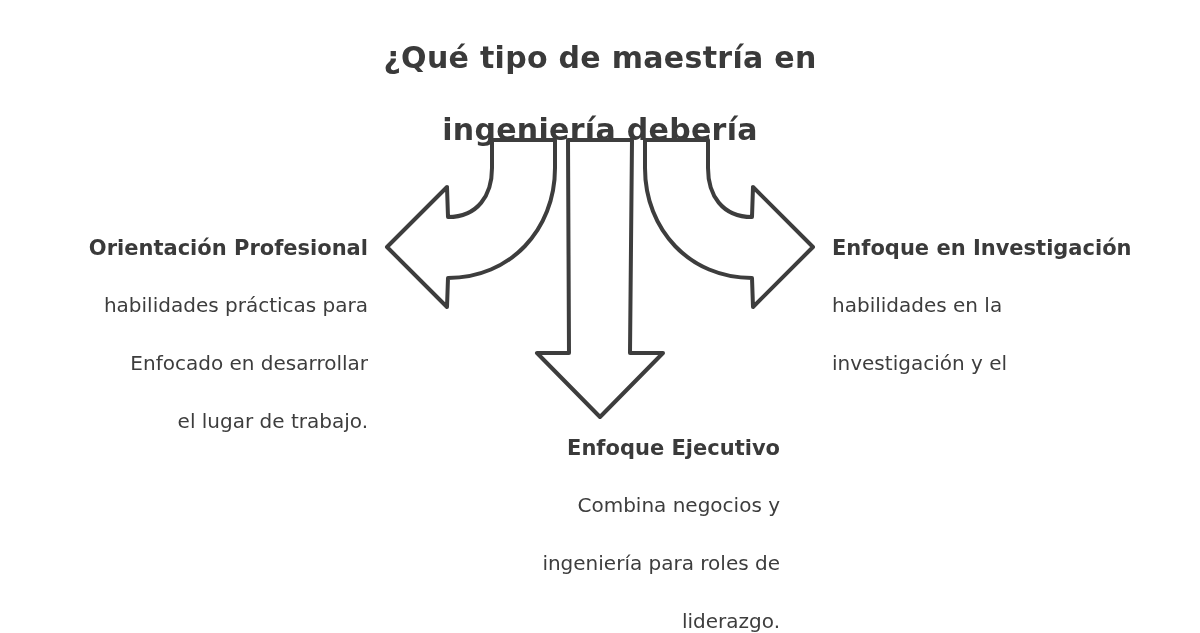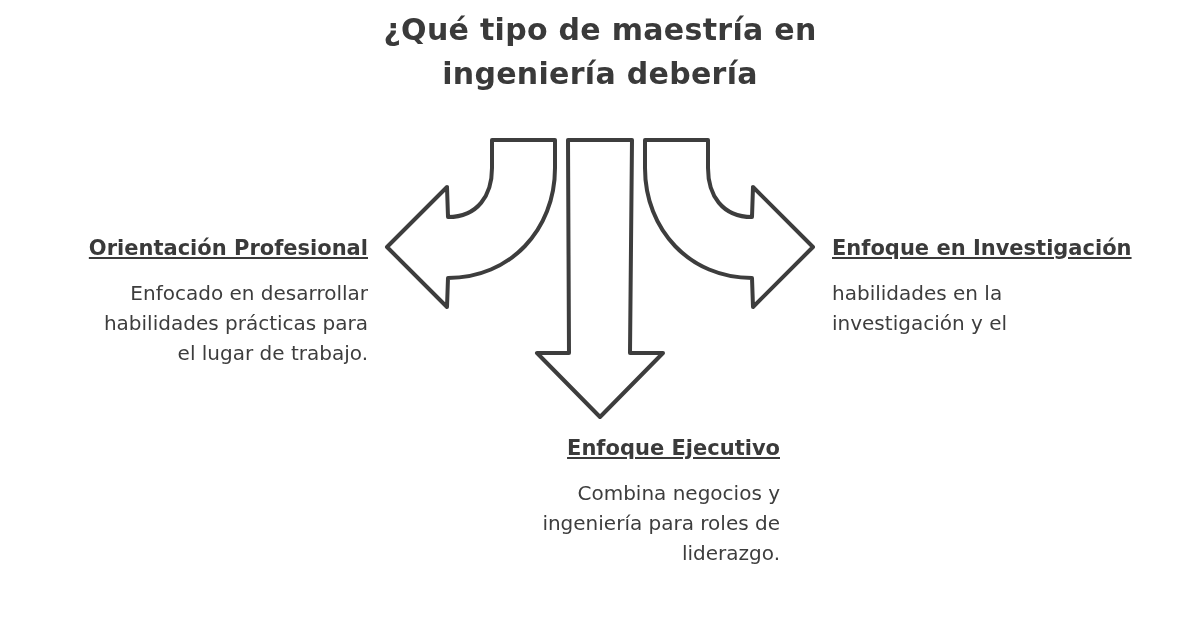--- a/index.html
+++ b/index.html
@@ -42,21 +42,20 @@
     }
     .block {
       position: absolute;
     }
     .block .heading {
       font-weight: bold;
       font-size: 21px;
       line-height: 28px;
       color: #3a3a3a;
       white-space: nowrap;
-      text-decoration: underline;
     }
     .block .desc {
       font-size: 20px;
       line-height: 30px;
       color: #3d3d3d;
       margin-top: 16px;
     }
     .block-left {
       left: 30px;
       top: 234px;
@@ -68,21 +67,21 @@
       top: 234px;
       width: 350px;
       text-align: left;
     }
     .block-center {
       left: 420px;
       top: 434px;
       width: 360px;
       text-align: right;
     }
-    .line { display: block; }
+    .line { display: block; margin-top: 28px; }
   </style>
 </head>
 <body>
 
 <div class="title">
   <span class="line">¿Qué tipo de maestría en</span>
   <span class="line">ingeniería debería</span>
 </div>
 
 <svg class="arrows" viewBox="0 0 1200 633" xmlns="http://www.w3.org/2000/svg">
@@ -96,22 +95,22 @@
 
   <path d="M708 140 L645 140 L645 168
            C645 230 690 278 752 278
            L753 307 L813 247 L753 187 L752 217
            C722 217 708 195 708 168 Z"></path>
 </svg>
 
 <div class="block block-left">
   <div class="heading">Orientación Profesional</div>
   <div class="desc">
+    <span class="line">habilidades prácticas para</span>
     <span class="line">Enfocado en desarrollar</span>
-    <span class="line">habilidades prácticas para</span>
     <span class="line">el lugar de trabajo.</span>
   </div>
 </div>
 
 <div class="block block-center">
   <div class="heading">Enfoque Ejecutivo</div>
   <div class="desc">
     <span class="line">Combina negocios y</span>
     <span class="line">ingeniería para roles de</span>
     <span class="line">liderazgo.</span>

